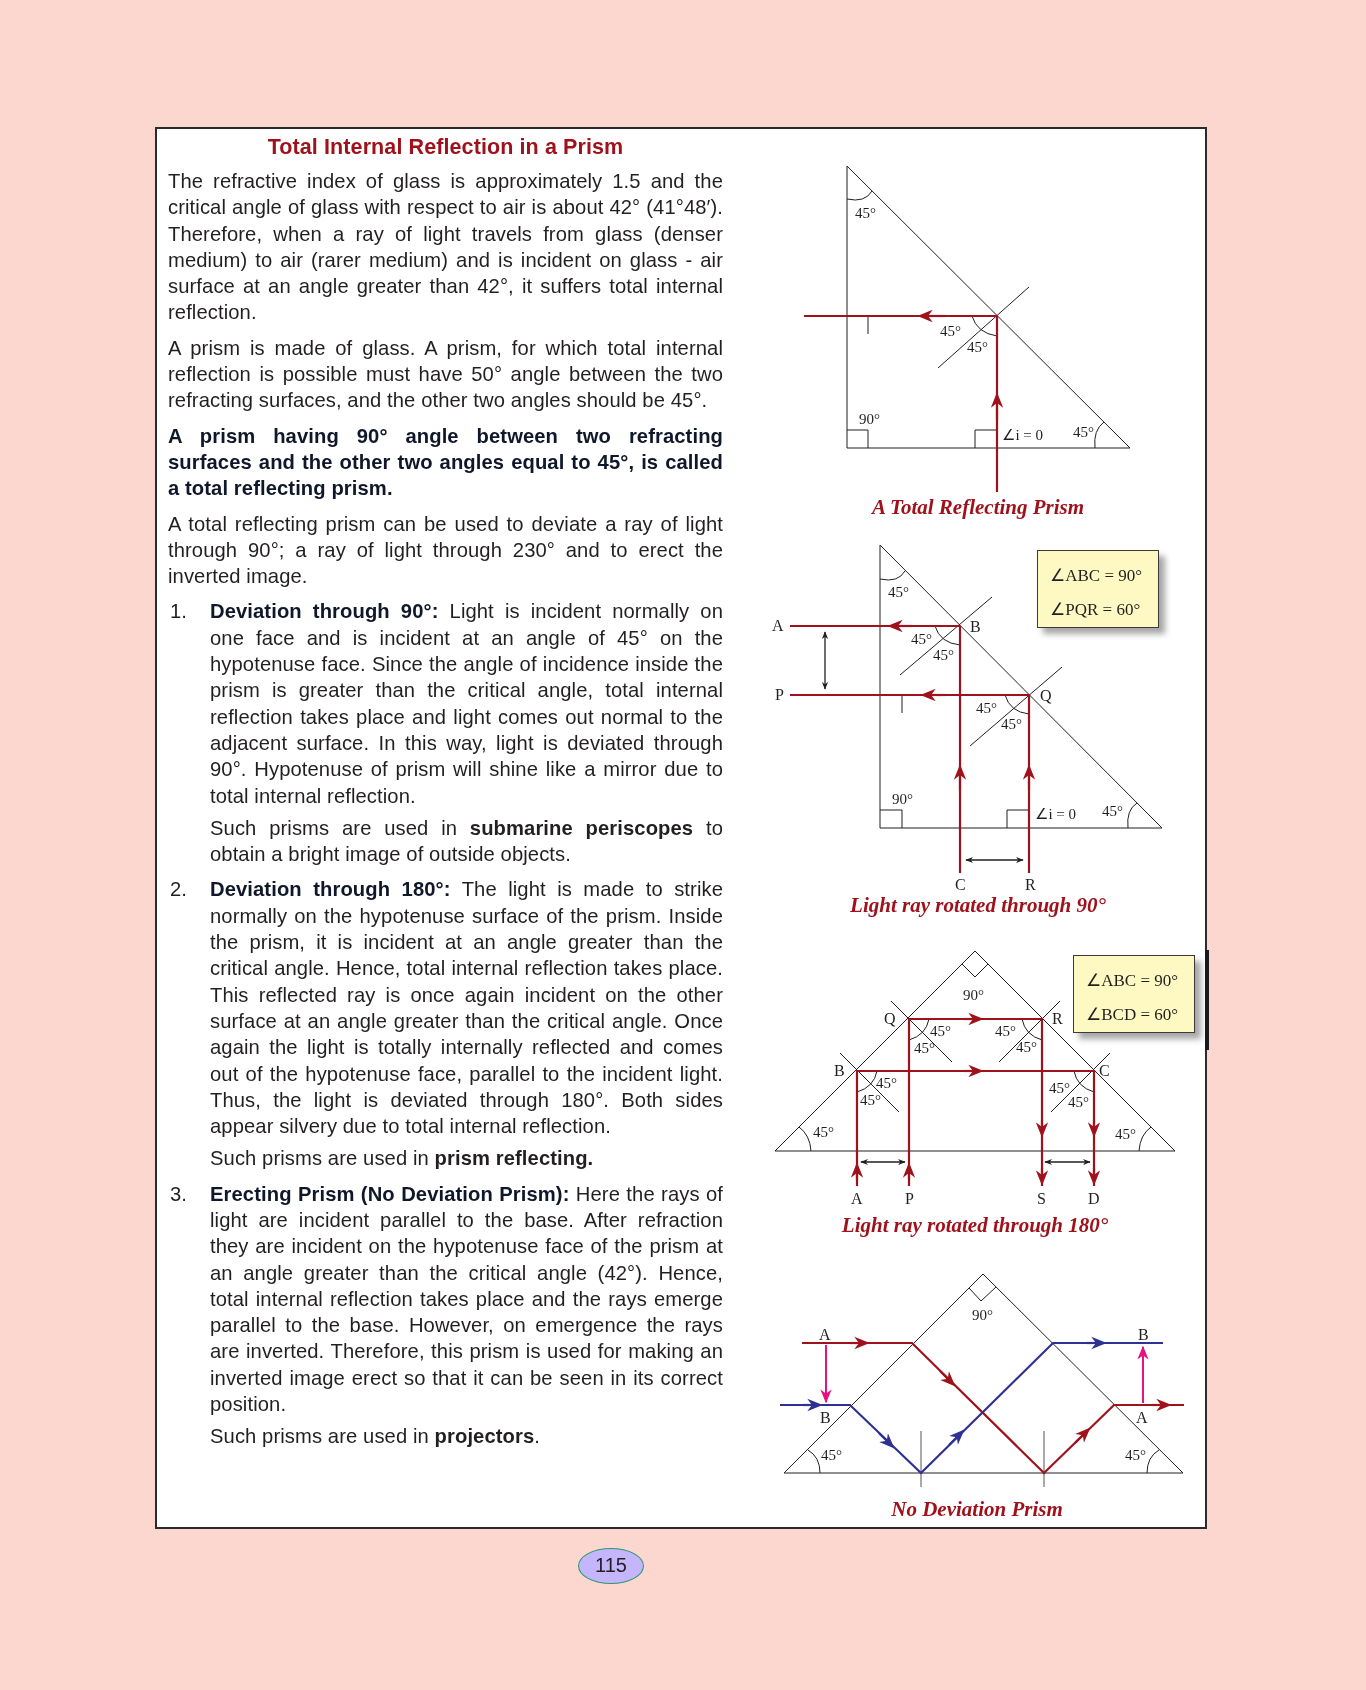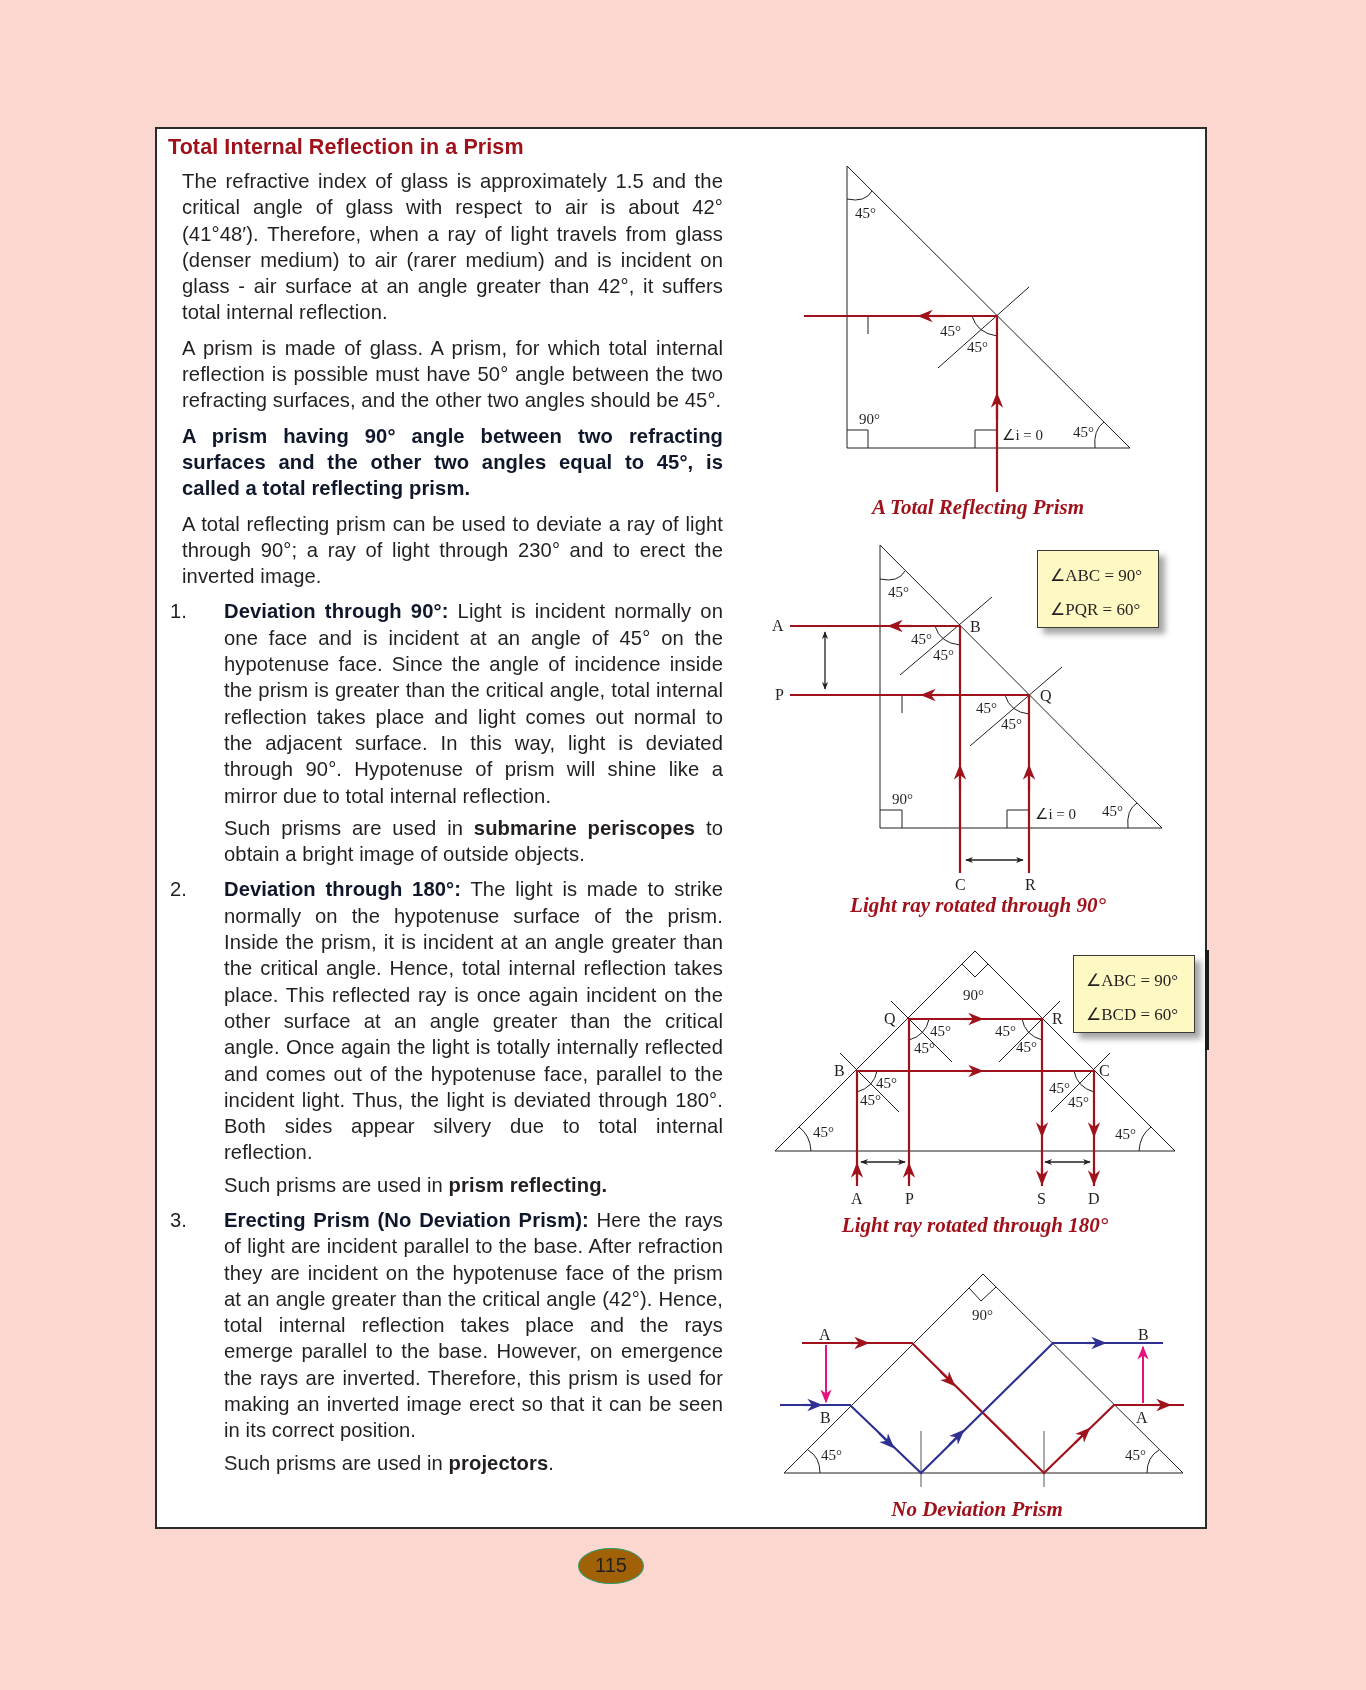--- a/index.html
+++ b/index.html
@@ -2,32 +2,32 @@
 <html><head>
 <meta charset="utf-8">
 <style>
   html, body { margin:0; padding:0; }
   body { width:1366px; height:1690px; background:#fcd7cf; position:relative; overflow:hidden;
          font-family:"Liberation Sans", sans-serif; color:#231f20; }
   .frame { position:absolute; left:155px; top:127px; width:1052px; height:1402px;
            background:#ffffff; border:2px solid #2b2b2b; box-sizing:border-box; }
   .frame-accent { position:absolute; left:1205px; top:950px; width:4px; height:100px; background:#1a1a1a; }
   .textcol { position:absolute; left:168px; top:130px; width:555px; font-size:20.2px; line-height:26.3px; letter-spacing:0.1px; }
-  .title { color:#a0121b; font-weight:bold; font-size:21.5px; margin:4px 0 8px 0; line-height:26px; }
-  .p { text-align:justify; margin:0 0 9px 14px; }
+  .title { color:#a0121b; font-weight:bold; font-size:21.5px; margin:4px 0 8px 0; line-height:26px;text-align:center; }
+  .p { text-align:justify; margin:0 0 9px 0; }
   .pink { color:#0f172a; font-weight:bold; }
   .b { font-weight:bold; }
   .item { position:relative; padding-left:42px; margin:0 0 9px 0; }
   .item .num { position:absolute; left:2px; top:0; }
   .item .p { margin-bottom:6px; }
   .diag { position:absolute; left:0; top:0; width:1366px; height:1690px; pointer-events:none; }
   .diag text { font-family:"Liberation Serif", serif; fill:#231f20; }
   .cap { font-family:"Liberation Serif", serif; font-style:italic; font-weight:bold; fill:#a0121b !important; font-size:21px; }
   .pagenum { position:absolute; left:578px; top:1548px; width:66px; height:36px; border:1.5px solid #2c9a6a;
-             border-radius:50%; box-sizing:border-box; background:#a16207; text-align:center; line-height:33px; font-size:20px; }
+             border-radius:50%; box-sizing:border-box; background:#c4b5fd; text-align:center; line-height:33px; font-size:20px; }
   .note { position:absolute; background:#fef9c3; border:1.5px solid #3a3a3a; box-shadow:6px 6px 6px rgba(0,0,0,0.35);
           font-family:"Liberation Serif", serif; font-size:17px; box-sizing:border-box; padding:8px 0 0 12px; line-height:34px; }
 </style>
 </head>
 <body>
 
 <div class="frame"></div>
 <div class="frame-accent"></div>
 
 <div class="textcol">

